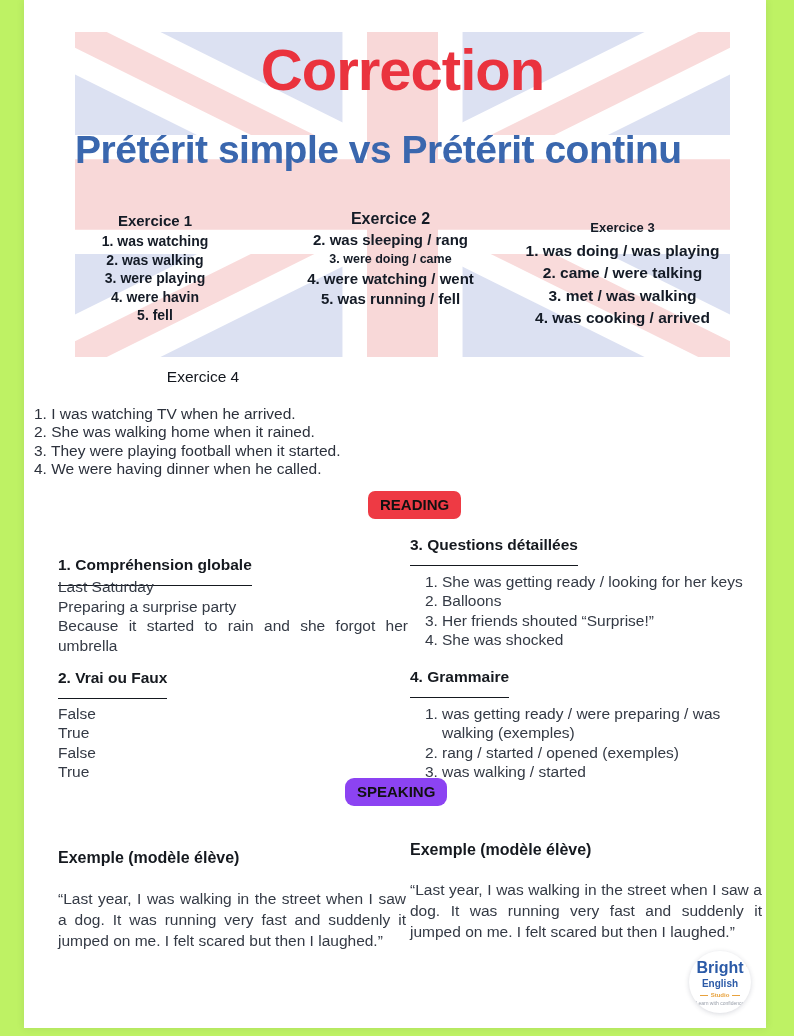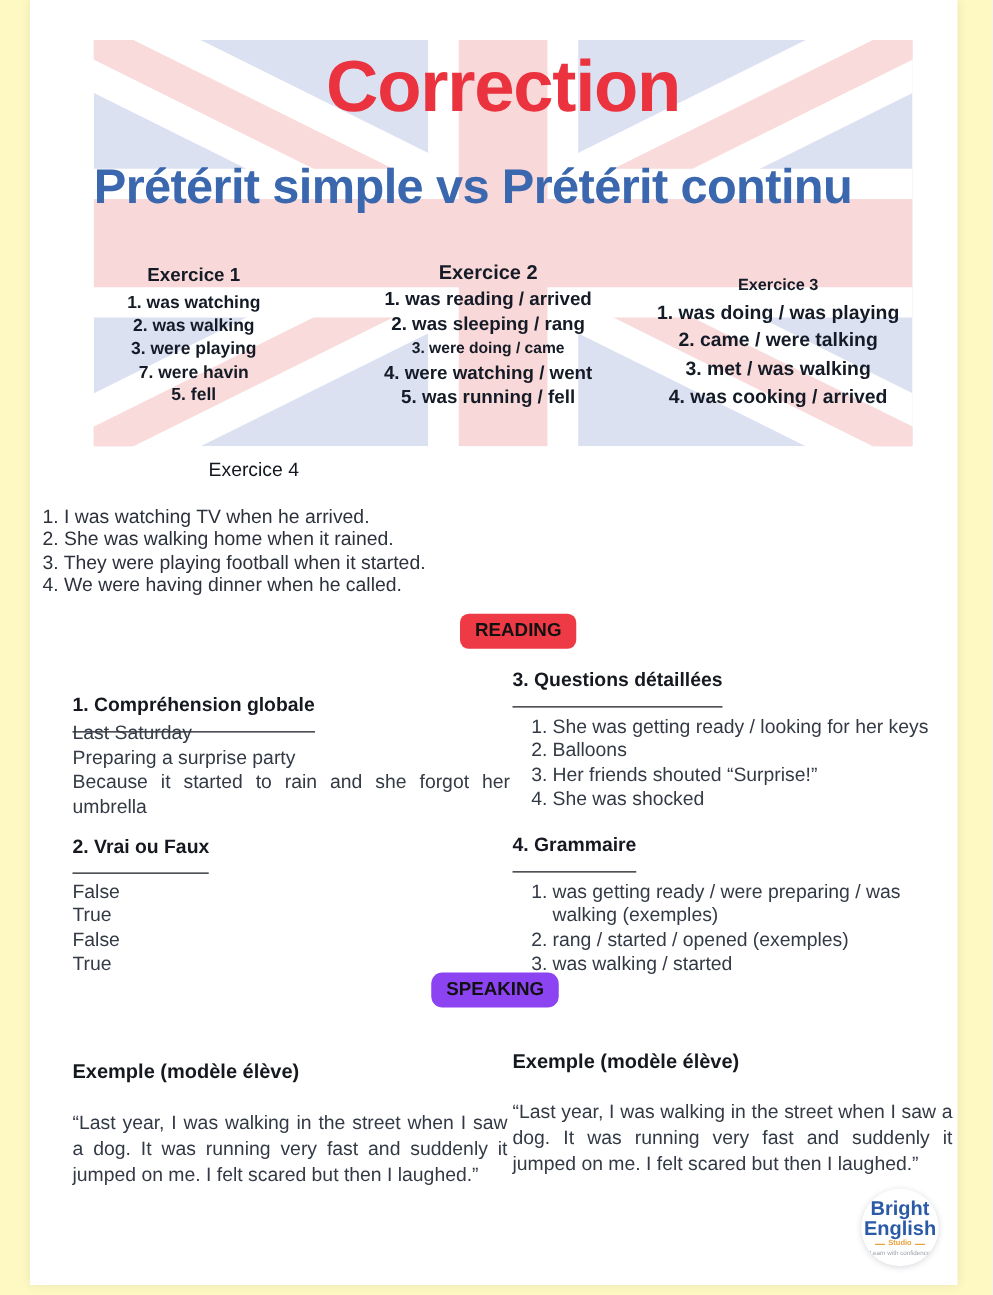--- a/index.html
+++ b/index.html
@@ -1,18 +1,18 @@
 <!DOCTYPE html>
 <html><head>
 <meta charset="utf-8">
 <style>
   * { margin:0; padding:0; box-sizing:border-box; }
   html,body { background:#e9ebf1; }
   body { font-family:"Liberation Sans","DejaVu Sans",sans-serif; }
-  .screen { position:relative; width:794px; height:1036px; overflow:hidden; background:#fef9c3; }
+  .screen { position:relative; width:794px; height:1036px; overflow:hidden; background:#bef264; }
   .page-card { position:absolute; left:24px; top:0; width:742px; height:1028px; background:#ffffff; box-shadow:0 0 8px rgba(40,45,70,.10); }
 
   
   .flag { position:absolute; left:75px; top:32px; width:655px; height:325px; }
   .flag svg { width:100%; height:100%; display:block; }
 
   
   .title { position:absolute; left:75px; top:36px; width:655px; text-align:center;
            font-size:58px; font-weight:800; letter-spacing:-1px; color:#ea333e; }
   .subtitle { position:absolute; left:75px; top:128px; white-space:nowrap;
@@ -67,21 +67,21 @@
   .exm-para { position:absolute; font-size:15.5px; line-height:21px; color:#343a45; text-align:justify; }
   .exm-para-left  { left:58px;  top:888px; width:348px; }
   .exm-para-right { left:410px; top:879px; width:352px; }
 
   
   .logo { position:absolute; left:689px; top:951px; width:62px; height:62px; border-radius:50%;
           background:#fff; box-shadow:0 1px 5px rgba(40,45,70,.18); text-align:center; overflow:hidden; }
   .logo-line1 { margin-top:11px; font-size:16px; font-weight:800; color:#2b5aa7; line-height:12px; position:relative; display:inline-block; }
   .bulb { position:absolute; right:-10px; top:-5px; width:8px; height:8px; border-radius:50% 50% 50% 0; background:#f5c33b; transform:rotate(15deg); }
   .bulb::after { content:""; position:absolute; left:2px; bottom:-2px; width:3px; height:2px; background:#e8952f; }
-  .logo-line2 { font-size:16px; font-weight:800; color:#2b5aa7; line-height:13px; }
+  .logo-line2 { font-size:10px; font-weight:800; color:#2b5aa7; line-height:13px; }
   .logo-studio { margin-top:2px; font-size:6px; font-weight:700; color:#e8a23d; line-height:7px; display:flex; align-items:center; justify-content:center; gap:3px; }
   .logo-studio .dash { display:inline-block; width:8px; height:1px; background:#e8a23d; }
   .logo-tagline { font-size:5px; color:#9aa0ab; line-height:6px; margin-top:1px; }
 </style>
 </head>
 <body>
 
 <div class="screen">
   <div class="page-card"></div>
 
@@ -97,27 +97,26 @@
   </div>
 
   <h1 class="title">Correction</h1>
   <h2 class="subtitle">Prétérit simple vs Prétérit continu</h2>
 
   <section class="ex ex1">
     <div class="ex-title">Exercice 1</div>
     <div class="ex-item">1. was watching</div>
     <div class="ex-item">2. was walking</div>
     <div class="ex-item">3. were playing</div>
-    <div class="ex-item">7. were havin</div>
+    <div class="ex-item">4. were havin</div>
     <div class="ex-item">5. fell</div>
   </section>
 
   <section class="ex ex2">
     <div class="ex-title">Exercice 2</div>
-    <div class="ex-item">1. was reading / arrived</div>
     <div class="ex-item">2. was sleeping / rang</div>
     <div class="ex-item small">3. were doing / came</div>
     <div class="ex-item">4. were watching / went</div>
     <div class="ex-item">5. was running / fell</div>
   </section>
 
   <section class="ex ex3">
     <div class="ex-title">Exercice 3</div>
     <div class="ex-item">1. was doing / was playing</div>
     <div class="ex-item">2. came / were talking</div>

